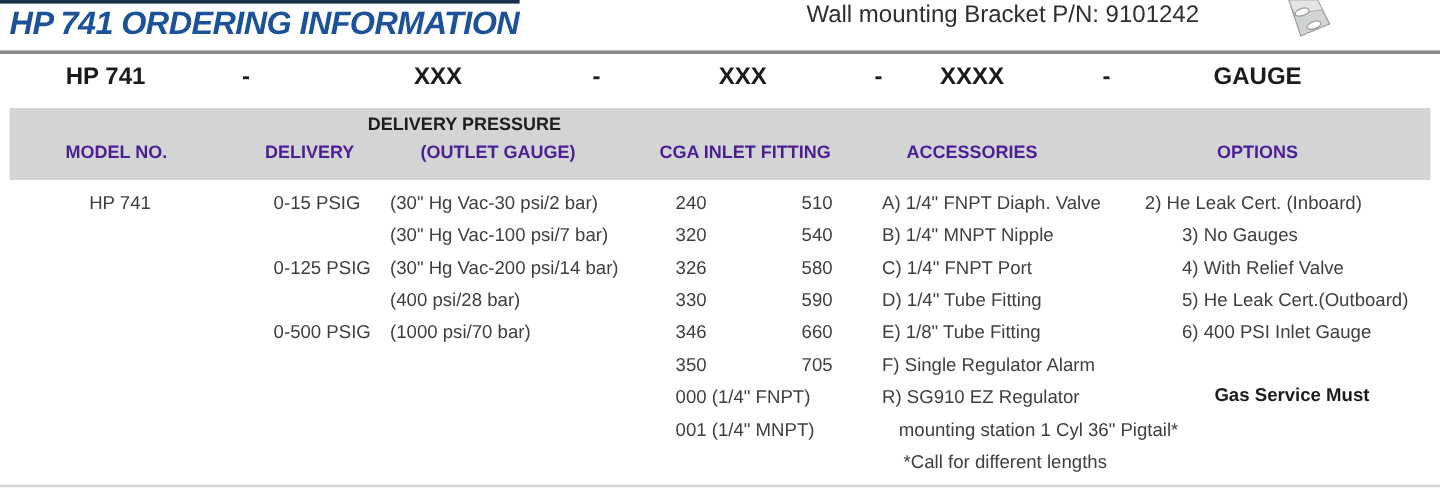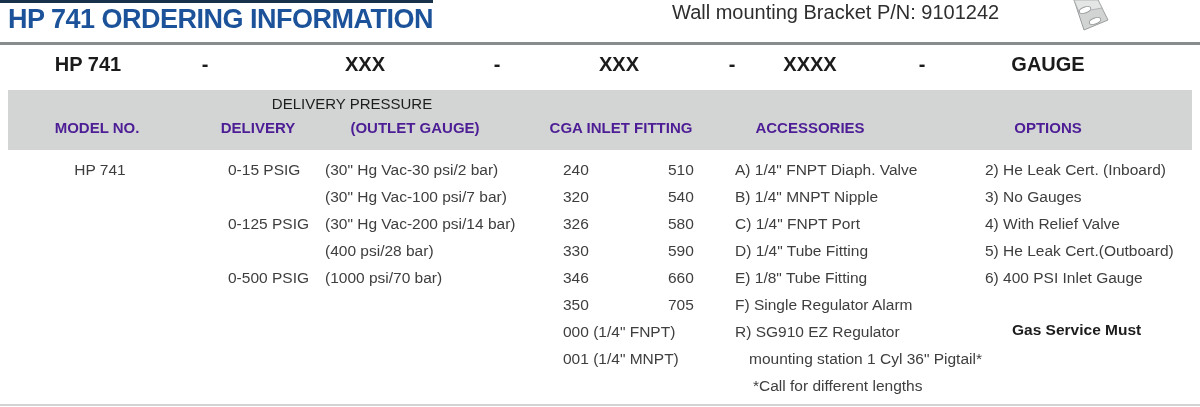--- a/index.html
+++ b/index.html
@@ -3,38 +3,38 @@
 <meta charset="utf-8">
 <style>
   html,body{margin:0;padding:0;background:#ffffff;}
   .page{
     position:relative;width:1200px;height:407px;overflow:hidden;background:#ffffff;
     font-family:"Liberation Sans","DejaVu Sans",sans-serif;
   }
   .navy-sliver{position:absolute;left:0;top:0;width:433px;height:3px;background:#17314b;}
   .page-title{
     position:absolute;left:8px;top:4px;margin:0;
-    font-size:27px;font-weight:700;letter-spacing:-0.5px;color:#1b5299;white-space:nowrap;
+    font-size:27px;font-weight:700;letter-spacing:-0.5px;color:#1b5299;white-space:nowrap;font-style:italic;
   }
   .bracket-note{
     position:absolute;left:672px;top:0px;font-size:20px;line-height:24px;color:#2e2e2e;white-space:nowrap;
   }
   .bracket-icon{position:absolute;left:1062px;top:0px;}
   .title-rule{position:absolute;left:0;top:42px;width:1200px;height:3px;background:#898c8d;}
   .bottom-rule{position:absolute;left:0;top:404px;width:1200px;height:2px;background:#d2d3d3;}
 
   .ord{
     position:absolute;top:50px;transform:translateX(-50%);
     font-weight:700;font-size:20px;line-height:28px;color:#1b1b1b;white-space:nowrap;
   }
 
   .head-band{position:absolute;left:8px;top:90px;width:1184px;height:60px;background:#d3d5d5;}
   .grouphead{
     position:absolute;top:95px;transform:translateX(-50%);
-    font-weight:400;font-size:15px;color:#1d1d1d;white-space:nowrap;
+    font-weight:700;font-size:15px;color:#1d1d1d;white-space:nowrap;margin-left:35px;
   }
   .colhead{
     position:absolute;top:119px;transform:translateX(-50%);
     font-weight:700;font-size:15px;color:#4c1d95;white-space:nowrap;
   }
 
   .cell{
     position:absolute;white-space:nowrap;height:27px;line-height:27px;
     font-size:15.5px;color:#3e3e3e;
   }
@@ -113,21 +113,21 @@
   <span class="cell r0" style="left:735px">A) 1/4" FNPT Diaph. Valve</span>
   <span class="cell r1" style="left:735px">B) 1/4" MNPT Nipple</span>
   <span class="cell r2" style="left:735px">C) 1/4" FNPT Port</span>
   <span class="cell r3" style="left:735px">D) 1/4" Tube Fitting</span>
   <span class="cell r4" style="left:735px">E) 1/8" Tube Fitting</span>
   <span class="cell r5" style="left:735px">F) Single Regulator Alarm</span>
   <span class="cell r6" style="left:735px">R) SG910 EZ Regulator</span>
   <span class="cell r7" style="left:749px">mounting station 1 Cyl 36" Pigtail*</span>
   <span class="cell r8" style="left:753px">*Call for different lengths</span>
 
-  <span class="cell r0" style="left:985px">2) He Leak Cert. (Inboard)</span>
+  <span class="cell r0" style="left:954px">2) He Leak Cert. (Inboard)</span>
   <span class="cell r1" style="left:985px">3) No Gauges</span>
   <span class="cell r2" style="left:985px">4) With Relief Valve</span>
   <span class="cell r3" style="left:985px">5) He Leak Cert.(Outboard)</span>
   <span class="cell r4" style="left:985px">6) 400 PSI Inlet Gauge</span>
   <span class="cell bold r5" style="left:1012px">Gas Service Must</span>
 
   <div class="bottom-rule"></div>
 </div>
 
 </body></html>

